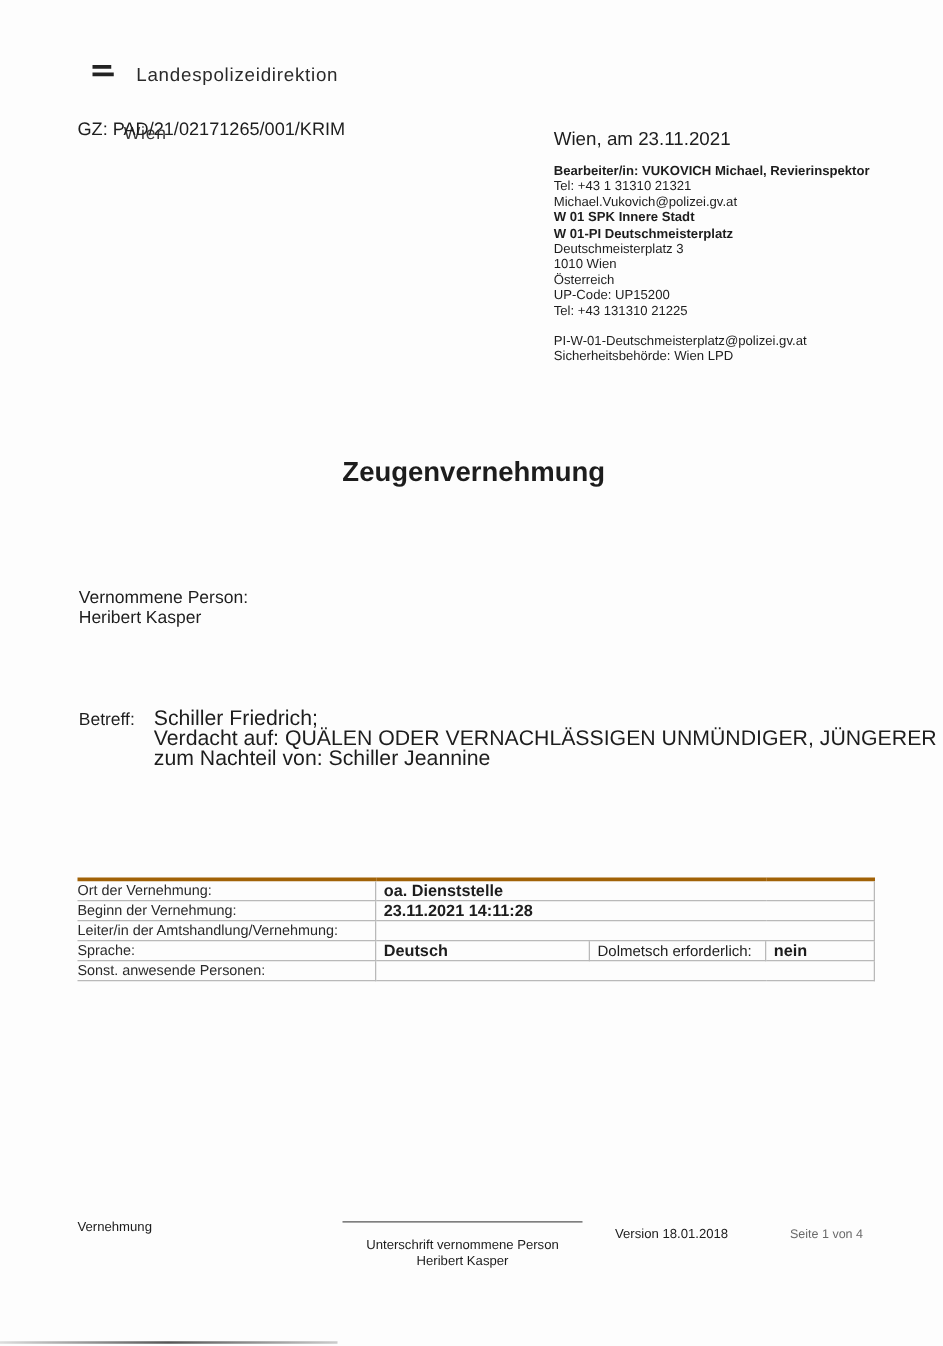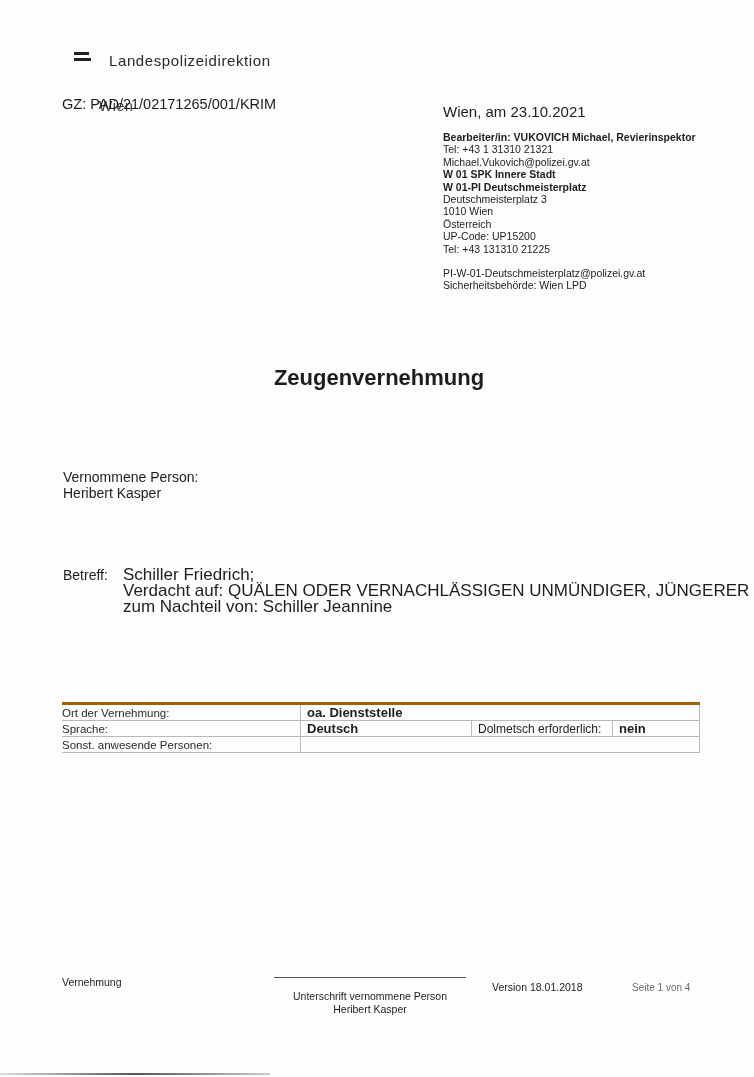--- a/index.html
+++ b/index.html
@@ -41,21 +41,21 @@
 </head>
 <body>
 
 <div class="abs logo-mark">
   <div class="bar1"></div>
     <div class="bar2"></div>
 </div>
 <div class="abs org-name">Landespolizeidirektion</div>
 <div class="abs org-city">Wien</div>
 <div class="abs gz">GZ: PAD/21/02171265/001/KRIM</div>
-<div class="abs date-line">Wien, am 23.10.2021</div>
+<div class="abs date-line">Wien, am 23.11.2021</div>
 
 <div class="abs contact">
   <div class="b">Bearbeiter/in: VUKOVICH Michael, Revierinspektor</div>
   <div>Tel: +43 1 31310 21321</div>
   <div>Michael.Vukovich@polizei.gv.at</div>
   <div class="b">W 01 SPK Innere Stadt</div>
   <div class="b">W 01-PI Deutschmeisterplatz</div>
   <div>Deutschmeisterplatz 3</div>
   <div>1010 Wien</div>
   <div>Österreich</div>
@@ -80,20 +80,28 @@
   <div>zum Nachteil von: Schiller Jeannine</div>
 </div>
 
 <table class="info">
   <tbody>
       <tr>
     <td class="lbl">Ort der Vernehmung:</td>
     <td class="val" colspan="3">oa. Dienststelle</td>
   </tr>
   <tr>
+    <td class="lbl">Beginn der Vernehmung:</td>
+    <td class="val" colspan="3">23.11.2021 14:11:28</td>
+  </tr>
+  <tr>
+    <td class="lbl">Leiter/in der Amtshandlung/Vernehmung:</td>
+    <td class="val" colspan="3"></td>
+  </tr>
+  <tr>
     <td class="lbl">Sprache:</td>
     <td class="val" style="width:158px">Deutsch</td>
     <td style="width:128px;font-size:12px">Dolmetsch erforderlich:</td>
     <td class="val">nein</td>
   </tr>
   <tr>
     <td class="lbl">Sonst. anwesende Personen:</td>
     <td class="val" colspan="3"></td>
   </tr>
 </tbody>

